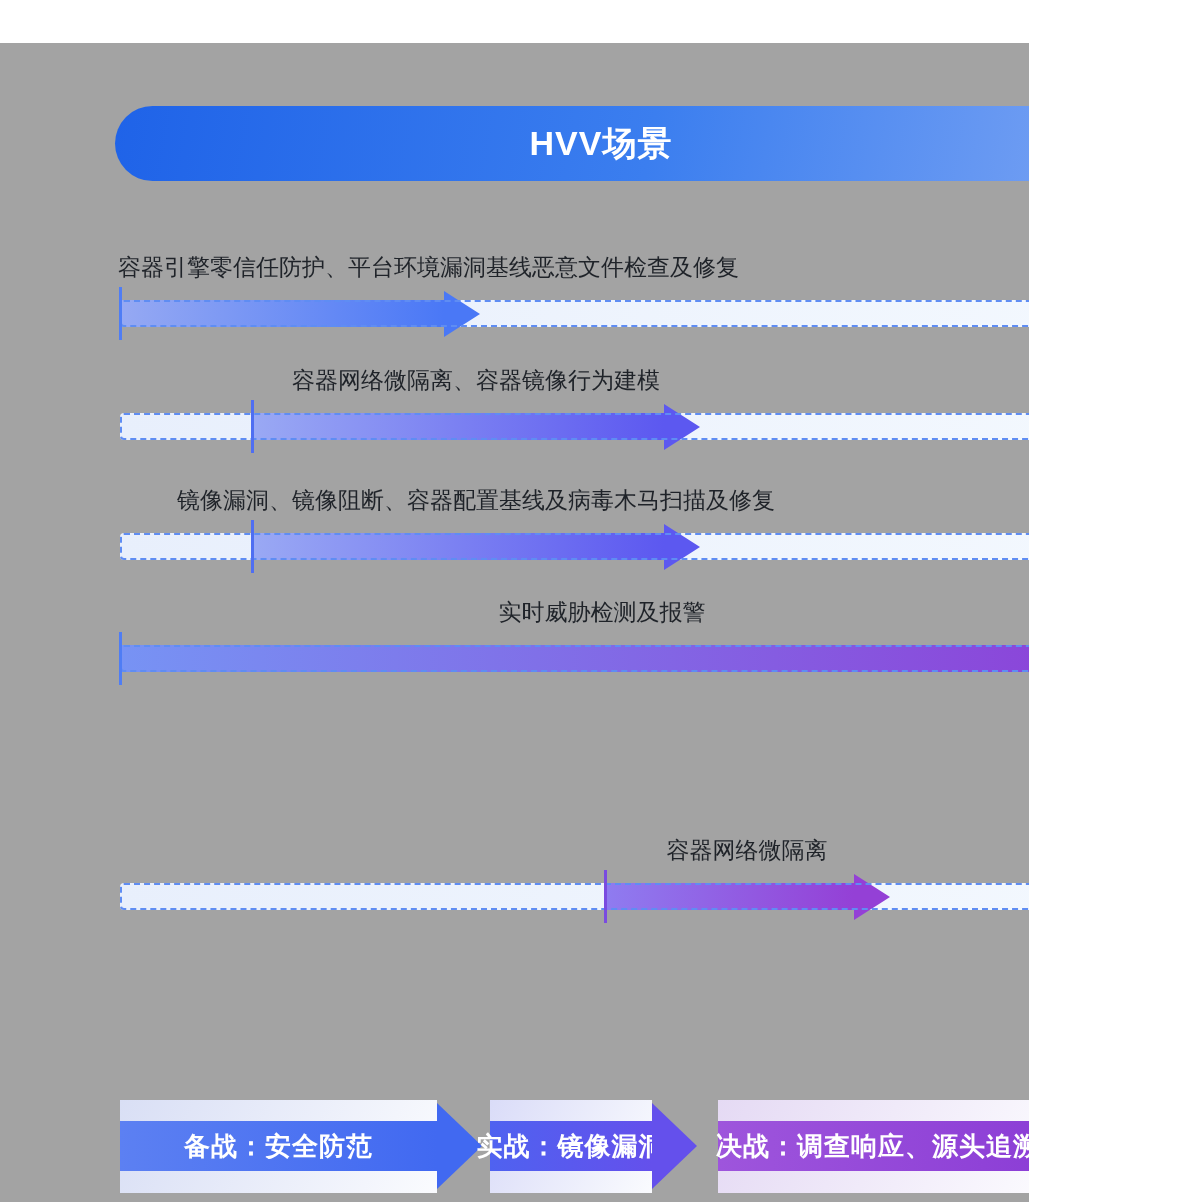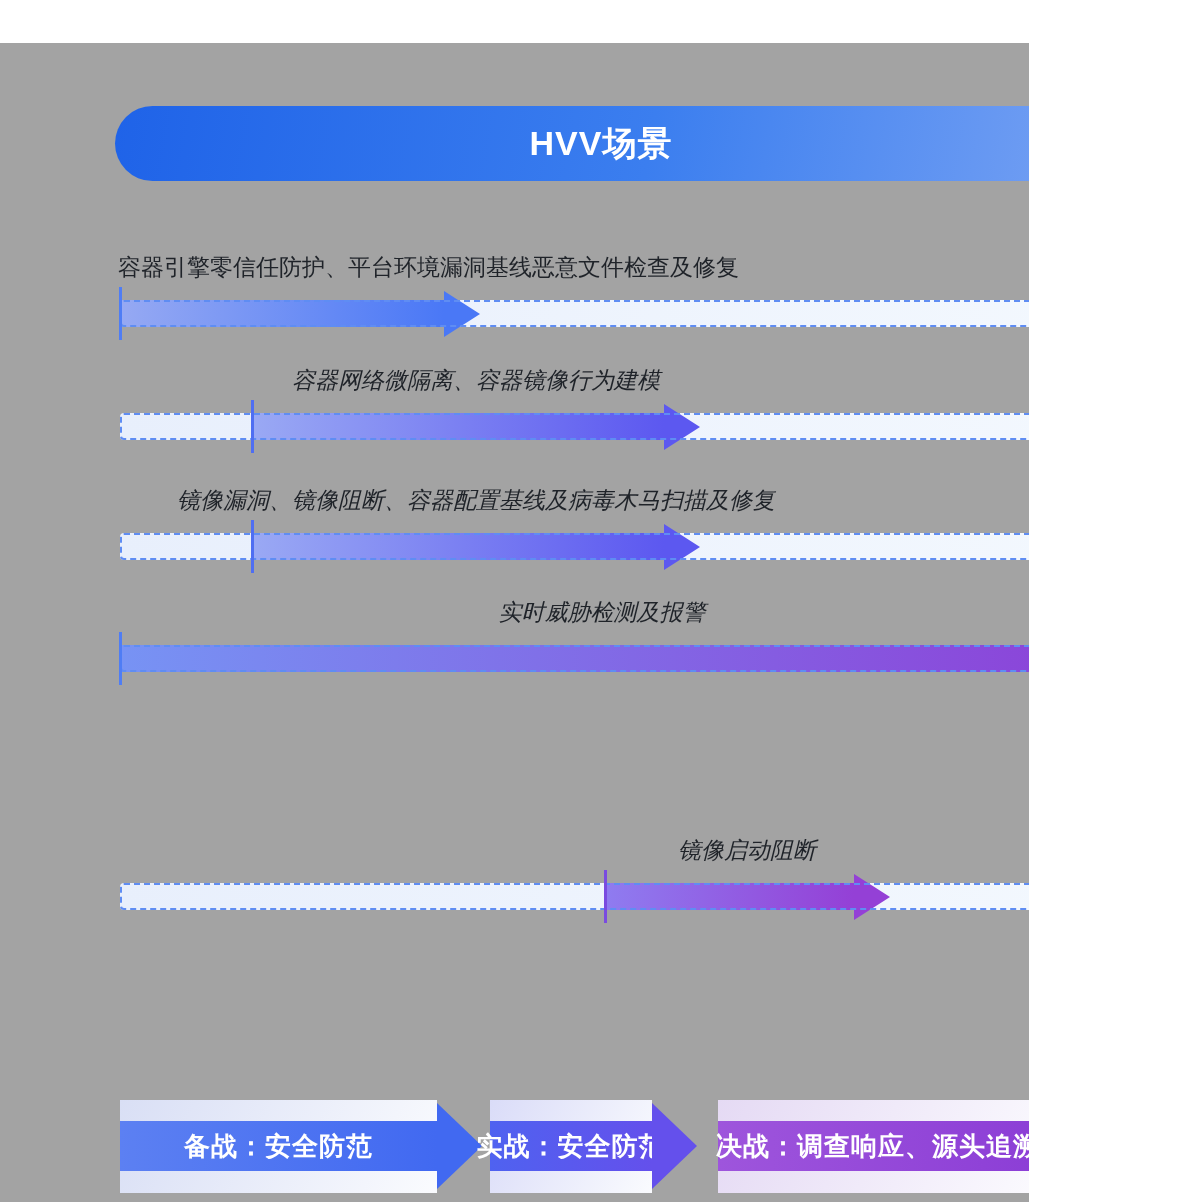--- a/index.html
+++ b/index.html
@@ -11,21 +11,21 @@
 
   
   .banner{
     position:absolute;left:115px;top:63px;width:972px;height:75px;border-radius:38px;
     background:linear-gradient(100deg,#1f63e8 0%,#3b7eef 55%,#74a0f3 100%);
     display:flex;align-items:center;justify-content:center;
   }
   .banner span{color:#ffffff;font-size:34px;font-weight:700;letter-spacing:1px;}
 
   
-  .row{position:absolute;left:120px;width:962px;height:27px;padding-left:13px;}
+  .row{position:absolute;left:120px;width:962px;height:27px;}
   .row .track{
     position:absolute;inset:0;border-radius:4px;
     background:linear-gradient(90deg,#e8effc,#f3f8fe);
   }
   .row .arrow{
     position:absolute;top:0;height:27px;
     background:linear-gradient(90deg,var(--c1),var(--c2));
   }
   .row .head{
     position:absolute;width:0;height:0;top:-9px;
@@ -36,21 +36,21 @@
     position:absolute;inset:0;border:2px dashed #5f8df3;border-radius:4px;
     box-sizing:border-box;pointer-events:none;
   }
   .row .tick{
     position:absolute;top:-13px;width:3px;height:53px;background:var(--tick);
   }
   .row .cap-label{
     position:absolute;top:-48px;white-space:nowrap;
     font-size:23px;font-weight:500;color:#1f2329;line-height:30px;
   }
-  .row .cap-label.centered{transform:translateX(-50%);font-style:italic;}
+  .row .cap-label.centered{transform:translateX(-50%);}
 
   
   .phase{position:absolute;top:1057px;height:93px;}
   .phase .pbg{position:absolute;inset:0;}
   .phase.p1 .pbg{background:linear-gradient(115deg,#d9dff5 0%,#fafbfe 100%);}
   .phase.p2 .pbg{background:linear-gradient(115deg,#dadcf8 0%,#fafbfe 100%);}
   .phase.p3 .pbg{background:linear-gradient(115deg,#e5daf4 0%,#fbfafe 100%);}
   .phase .pbody{
     position:absolute;left:0;right:0;top:21px;height:50px;
     display:flex;align-items:center;justify-content:center;
@@ -115,36 +115,36 @@
     <div class="cap-label centered" style="left:356px">镜像漏洞、镜像阻断、容器配置基线及病毒木马扫描及修复</div>
   </div>
 
 
   <div class="row" style="top:840px;--c1:#8f7cf0;--c2:#9440d6;--tick:#7a4be0">
     <div class="track"></div>
     <div class="arrow" style="left:485px;width:249px"></div>
     <div class="head" style="left:734px"></div>
     <div class="dash"></div>
     <div class="tick" style="left:484px"></div>
-    <div class="cap-label centered" style="left:627px">镜像启动阻断</div>
+    <div class="cap-label centered" style="left:627px">容器网络微隔离</div>
   </div>
 
 
   <div class="phase p1" style="left:120px;width:317px">
     <div class="pbg"></div>
     <div class="pbody">
       <span>备战：安全防范</span>
     </div>
     <div class="phead"></div>
   </div>
 
   <div class="phase p2" style="left:490px;width:162px">
     <div class="pbg"></div>
     <div class="pbody">
-      <span>实战：安全防范</span>
+      <span>实战：镜像漏洞</span>
     </div>
     <div class="phead"></div>
   </div>
 
   <div class="phase p3" style="left:718px;width:320px">
     <div class="pbg"></div>
     <div class="pbody">
       <span>决战：调查响应、源头追溯</span>
     </div>
     <div class="phead"></div>

